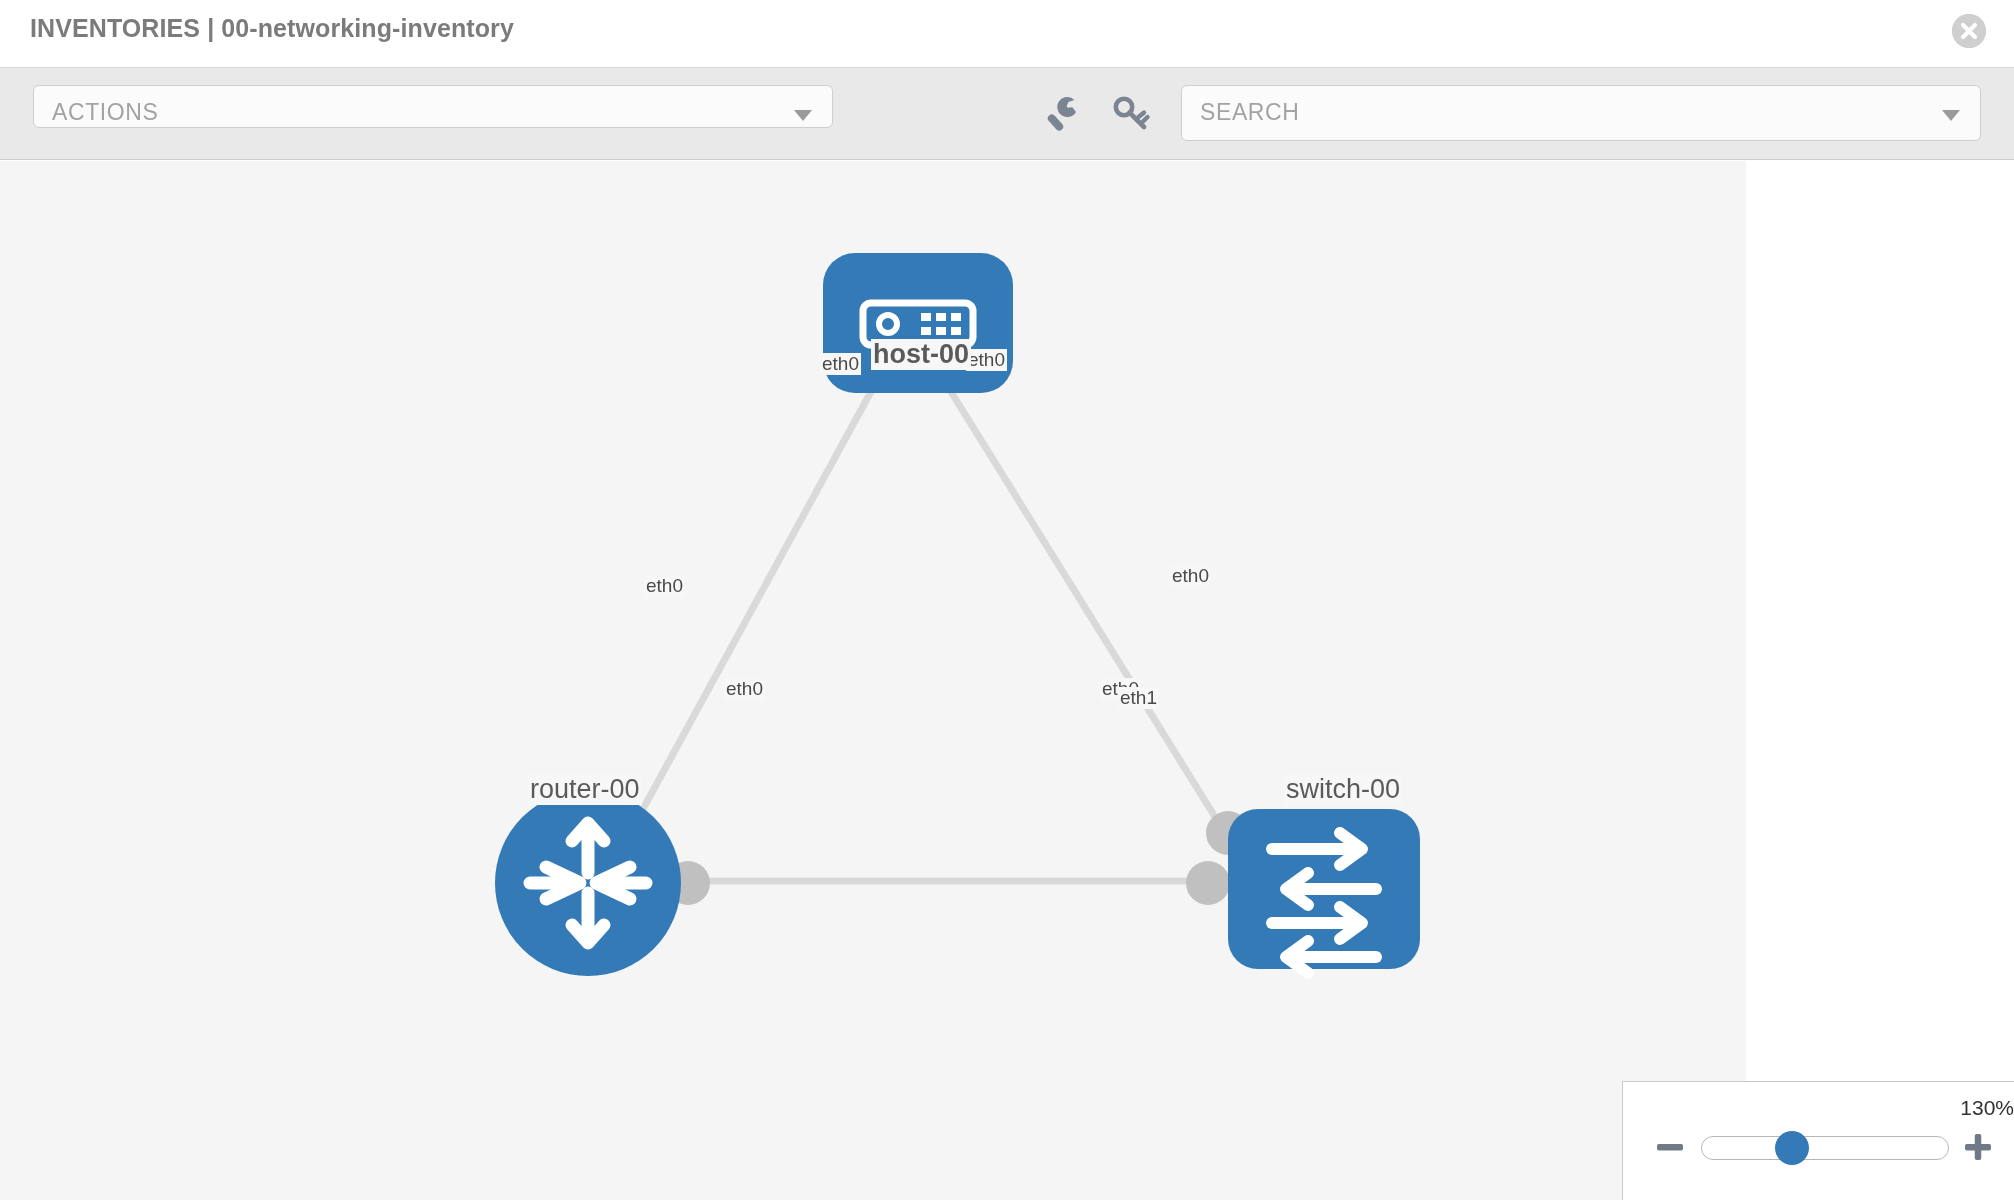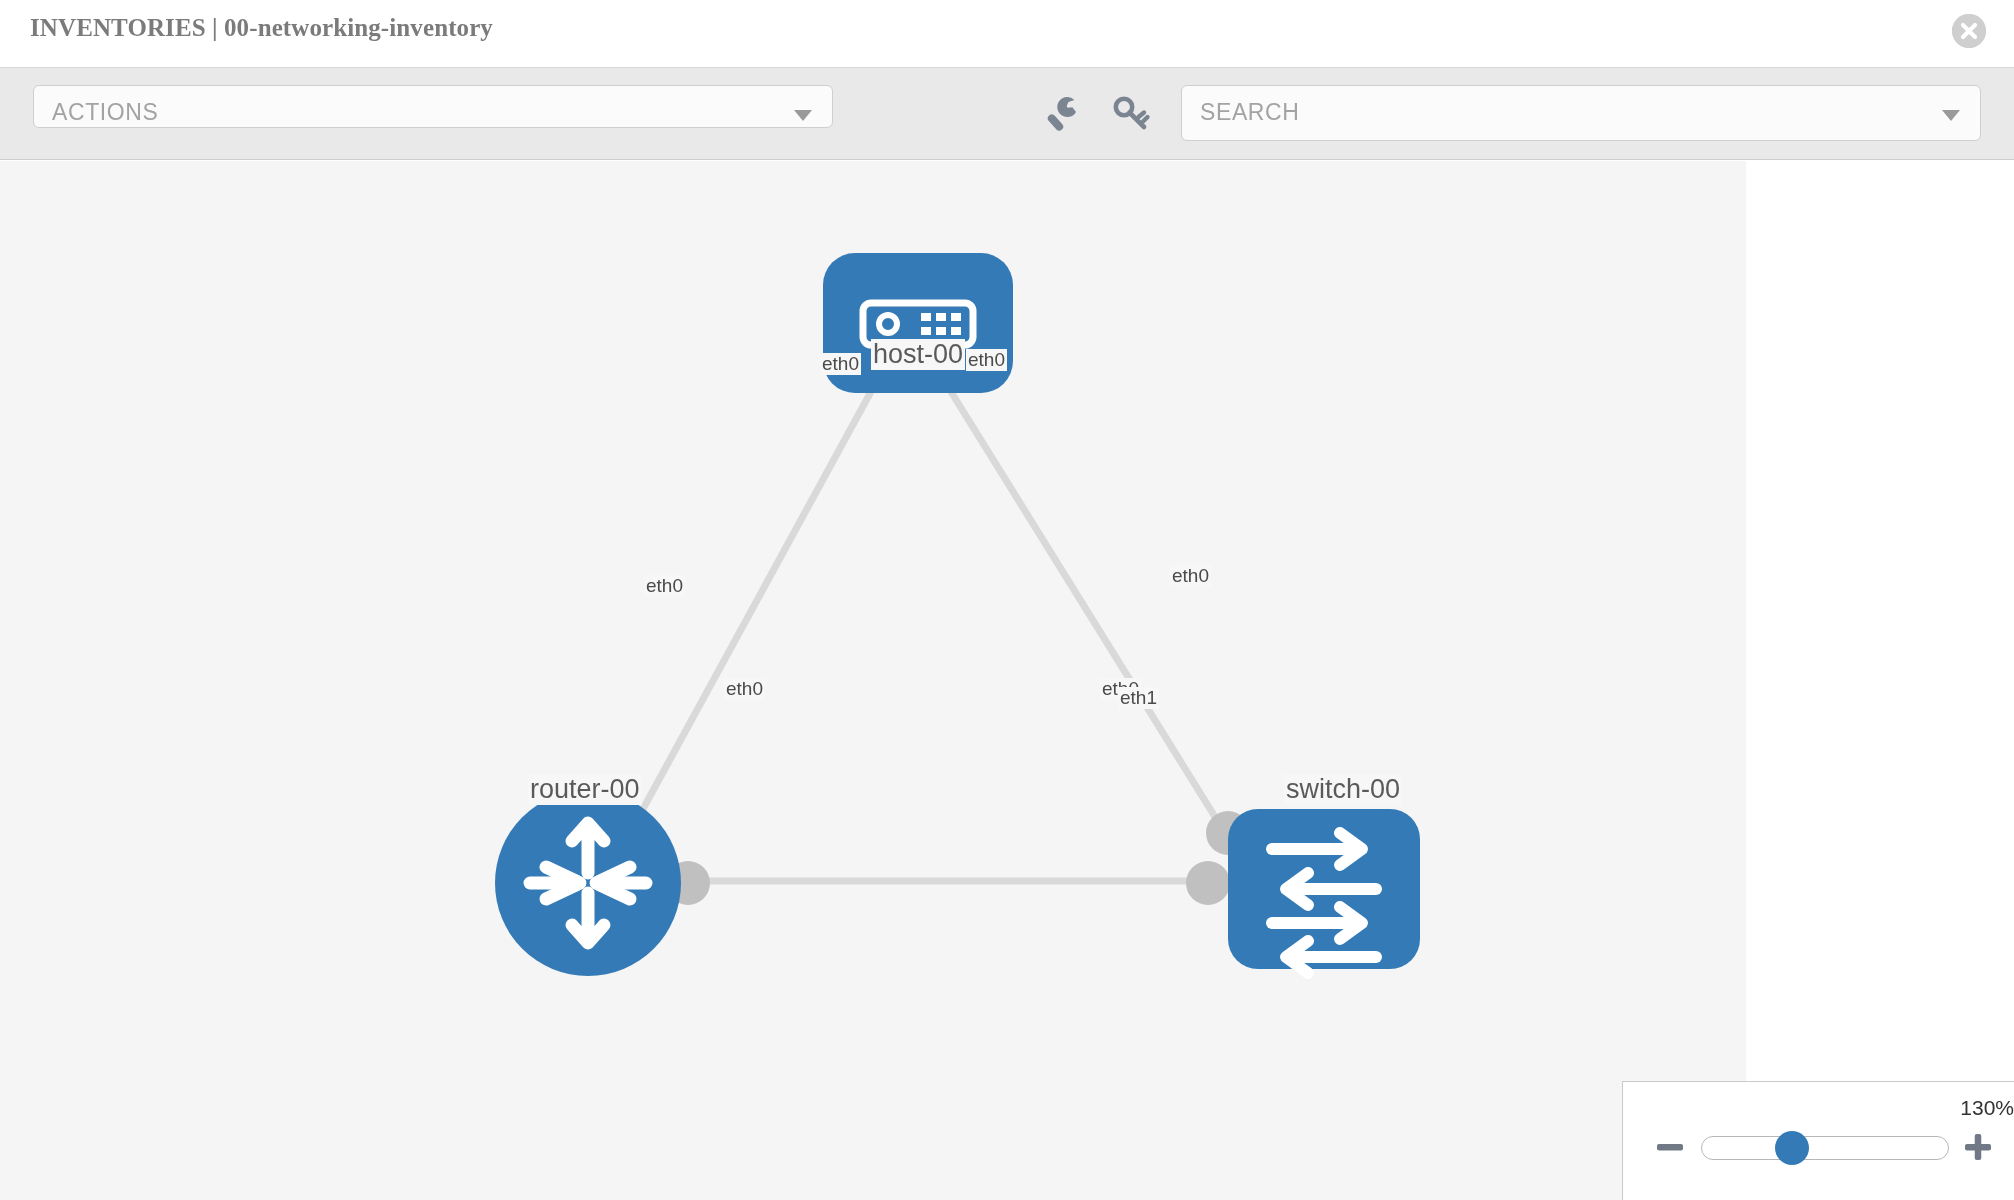--- a/index.html
+++ b/index.html
@@ -26,21 +26,20 @@
     border-bottom: 1px solid #d8d8d8;
   }
   .page-title {
     position: absolute;
     left: 30px; top: 14px;
     font-size: 25px;
     font-weight: bold;
     color: #7b7b7b;
     letter-spacing: 0.1px;
     white-space: nowrap;
-    font-family: Liberation Serif, serif;
   }
   .close-btn {
     position: absolute;
     right: 28px; top: 14px;
     width: 34px; height: 34px;
     border-radius: 50%;
     background: #cfcfcf;
     cursor: pointer;
   }
   .close-btn svg { display:block; }
@@ -278,21 +277,21 @@
     </svg>
 
     <span class="iface-label" style="left:820px; top:192px;">eth0</span>
     <span class="iface-label" style="left:966px; top:188px;">eth0</span>
     <span class="iface-label" style="left:644px; top:414px;">eth0</span>
     <span class="iface-label" style="left:1170px; top:404px;">eth0</span>
     <span class="iface-label" style="left:724px; top:517px;">eth0</span>
     <span class="iface-label" style="left:1100px; top:517px;">eth0</span>
     <span class="iface-label" style="left:1118px; top:526px;">eth1</span>
 
-    <span class="node-label" style="left:871px; top:178px;">host-00</span>
+    <span class="node-label" style="left:871px; top:178px;font-weight:bold;">host-00</span>
     <span class="node-label" style="left:528px; top:613px;">router-00</span>
     <span class="node-label" style="left:1284px; top:613px;">switch-00</span>
   </div>
 
   <div class="zoom-panel">
     <div class="zoom-percent">130%</div>
 
     <div class="zoom-minus">
       <svg width="34" height="34" viewBox="0 0 34 34">
         <rect x="4" y="14" width="26" height="6.5" rx="2" fill="#707985"></rect>

